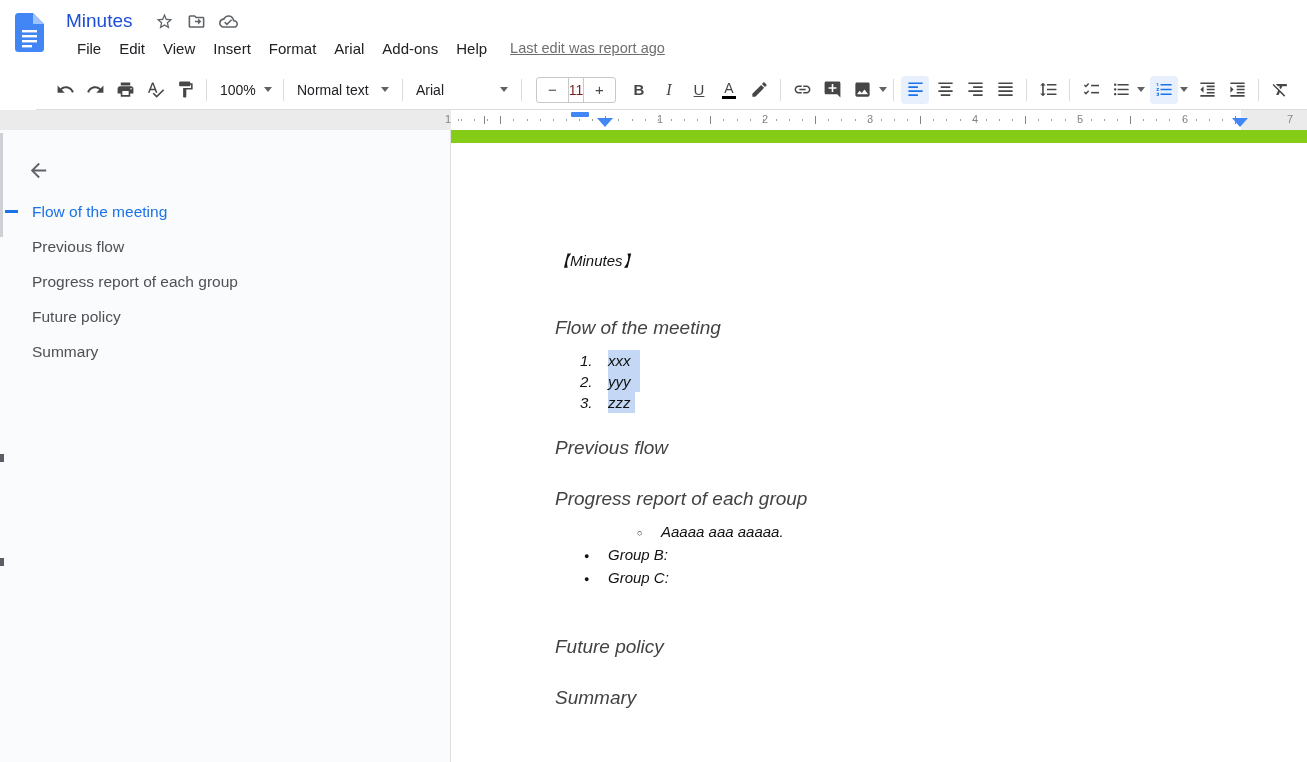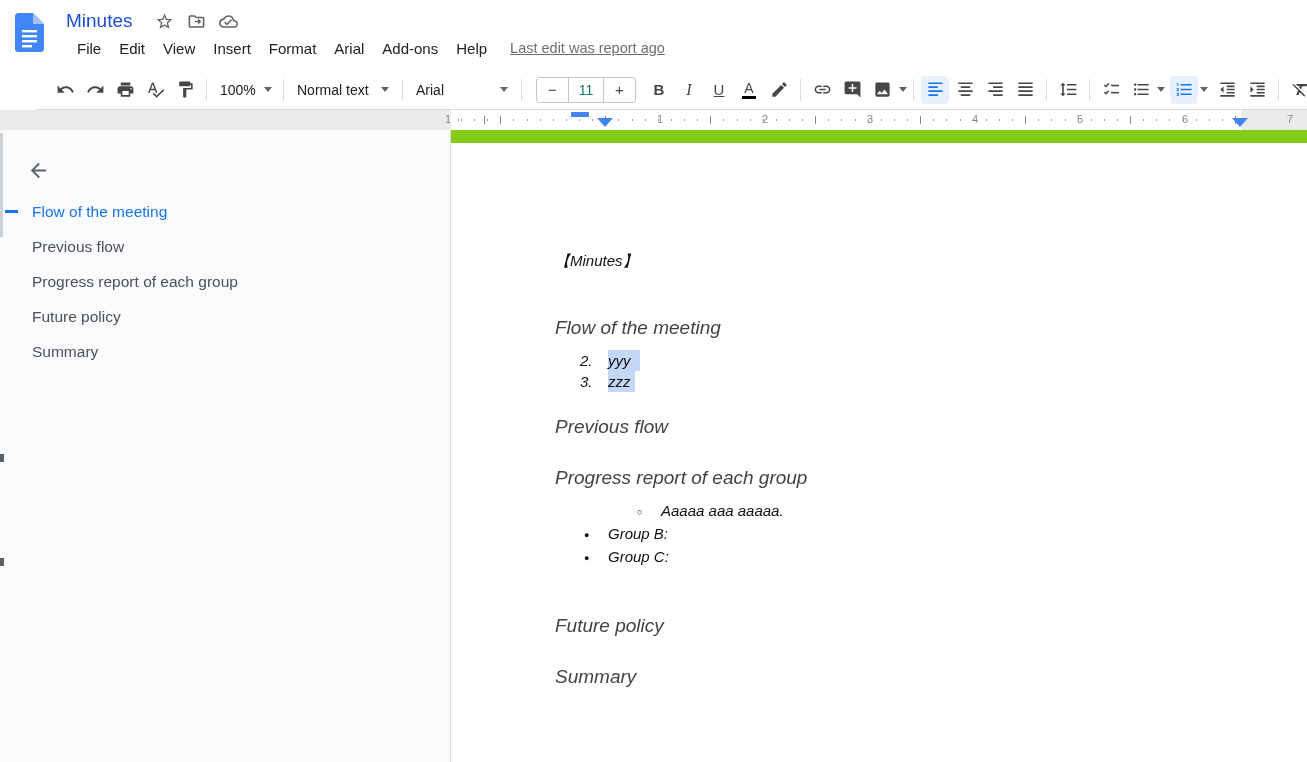--- a/index.html
+++ b/index.html
@@ -27,21 +27,21 @@
   .tbtn.active svg { fill:#1a73e8; }
   .sep { width:1px; height:22px; background:#dadce0; margin:0 6px; flex:none; }
   .dd { display:flex; align-items:center; justify-content:space-between; height:28px; border-radius:4px; padding:0 7px; cursor:pointer; flex:none; }
   .dd-label { font-size:14px; color:#202124; white-space:nowrap; }
   .dd-arrow { width:0; height:0; border-left:4px solid transparent; border-right:4px solid transparent; border-top:5px solid #5f6368; margin-left:8px; }
   .dd.zoom { width:64px; }
   .dd.styles { width:106px; }
   .dd.font { width:106px; }
   .fs-group { display:flex; align-items:center; height:26px; border:1px solid #c6c9cc; border-radius:3px; margin:0 8px; flex:none; }
   .fs-cell { width:31px; height:100%; display:flex; align-items:center; justify-content:center; font-size:15px; color:#444746; cursor:pointer; }
-  .fs-val { width:36px; border-left:1px solid #c6c9cc; border-right:1px solid #c6c9cc; font-size:14px; color:#0f766e; }
+  .fs-val { width:16px; border-left:1px solid #c6c9cc; border-right:1px solid #c6c9cc; font-size:14px; color:#7f1d1d; }
   .glyph { font-size:15px; color:#444746; }
   .glyph.b { font-weight:bold; }
   .glyph.i { font-style:italic; font-family:"Liberation Serif",serif; font-size:16px; }
   .glyph.u { text-decoration:underline; }
   .acolor { display:flex; flex-direction:column; align-items:center; line-height:1; }
   .acolor .a { font-size:14px; color:#444746; }
   .acolor .bar { width:14px; height:3px; background:#000; margin-top:1px; }
 
   
   .ruler { position:relative; height:20px; background:#ebebeb; }
@@ -326,20 +326,23 @@
   </div>
 
   <div class="doc-canvas">
     <div class="page">
       <div class="page-content">
         <div class="doc-intro">【Minutes】</div>
 
         <div class="doc-h flow">Flow of the meeting</div>
         <div class="num-list">
           <div class="nl-row">
+            <span class="nl-num">1.</span><span class="sel">xxx</span>
+          </div>
+          <div class="nl-row">
             <span class="nl-num">2.</span><span class="sel">yyy</span>
           </div>
           <div class="nl-row">
             <span class="nl-num">3.</span><span class="sel last">zzz</span>
           </div>
         </div>
 
         <div class="doc-h prev">Previous flow</div>
 
         <div class="doc-h progress">Progress report of each group</div>

